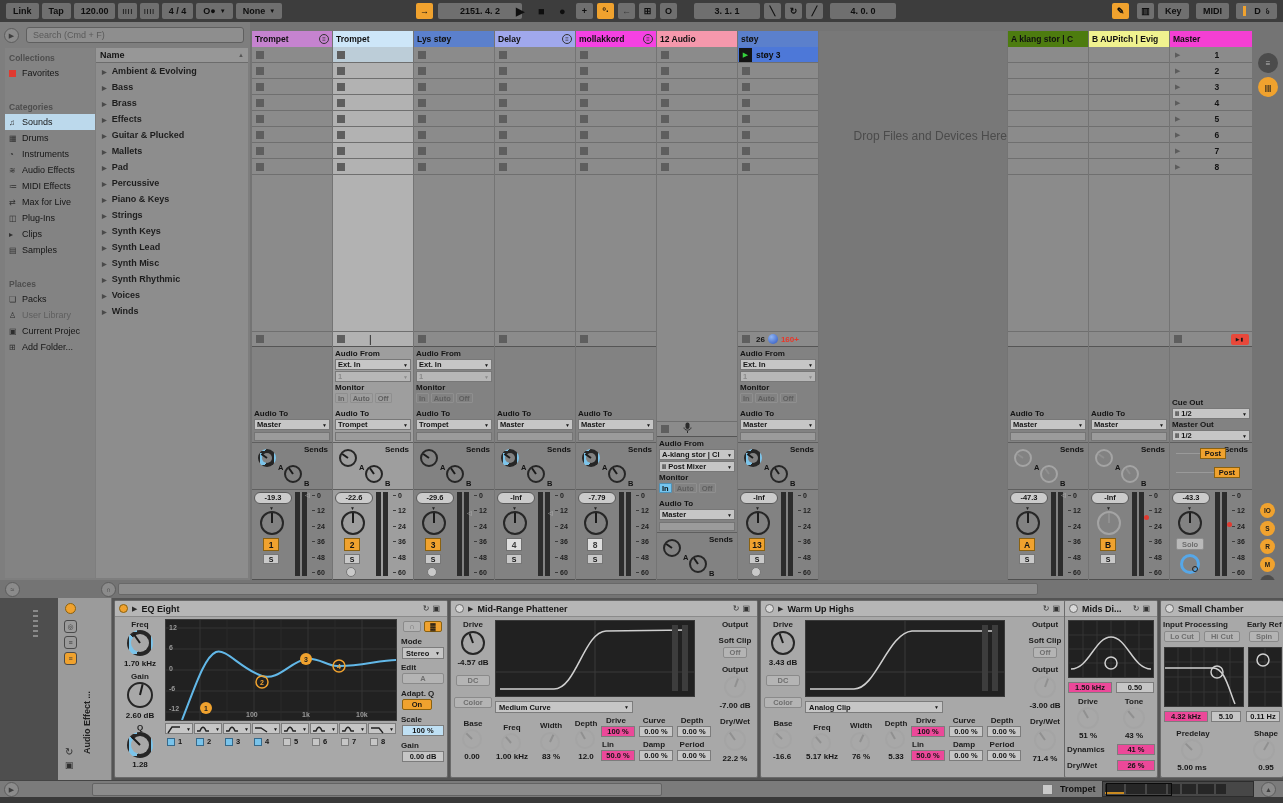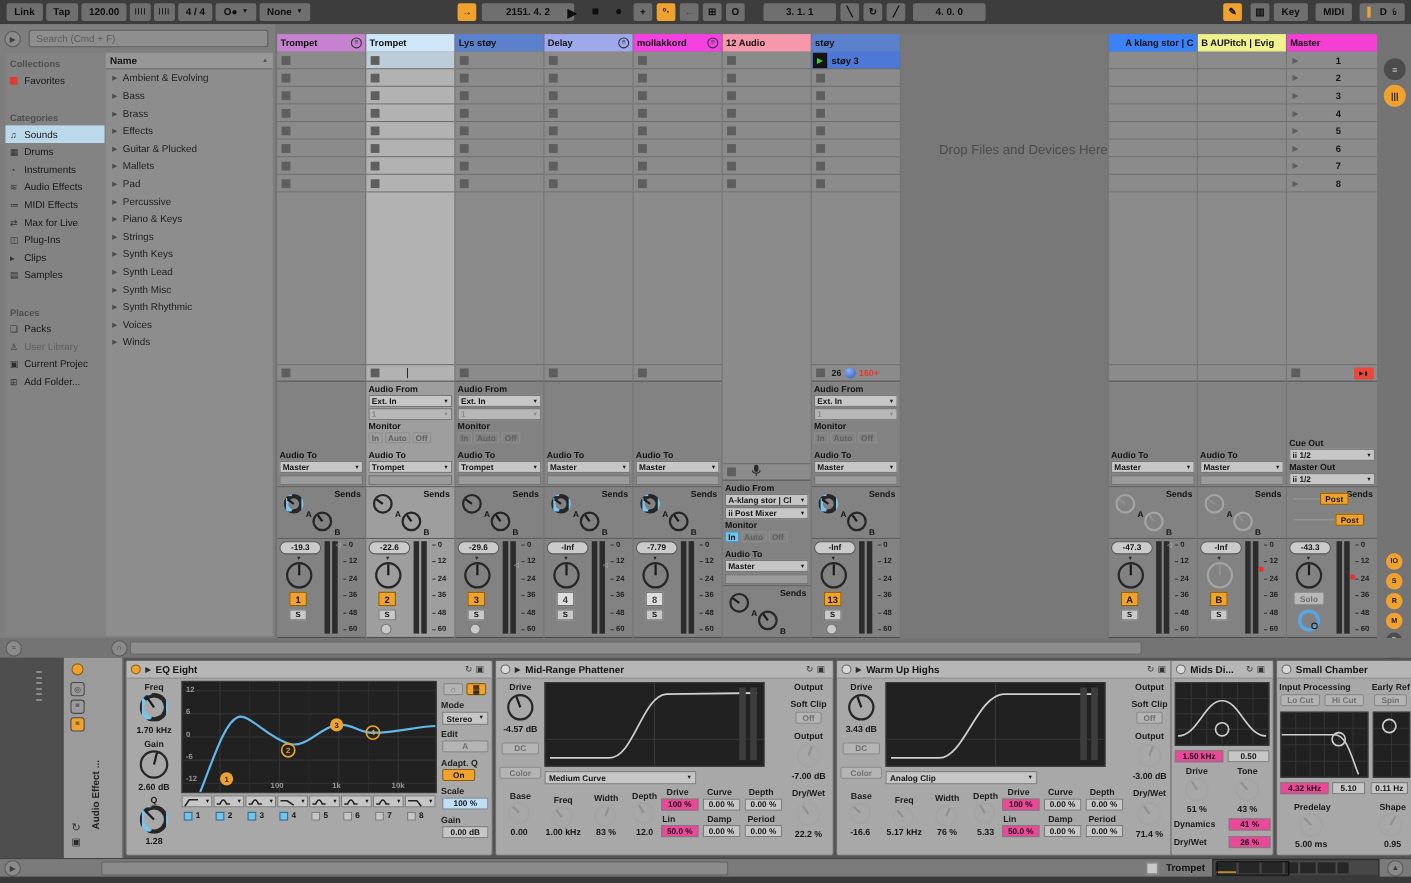--- a/index.html
+++ b/index.html
@@ -22,21 +22,21 @@
   #b-rail{position:absolute;left:5px;top:26px;width:90px;bottom:2px;background:#838383;}
   #b-list{position:absolute;left:96px;top:26px;right:2px;bottom:2px;background:#8d8d8d;}
   .b-sec{font-weight:bold;color:#4e4e4e;font-size:8.5px;padding:5px 4px 2px 4px;}
   .b-item{display:flex;align-items:center;height:16px;padding-left:4px;color:#161616;font-size:9px;white-space:nowrap;}
   .b-item .ic{width:13px;font-size:8px;color:#2e2e2e;}
   .b-item.sel{background:#bcd9ec;}
   .b-item.dim{color:#5f5f5f;}
   .fav-sq{width:7px;height:7px;background:#e03a30;margin-right:6px;}
   #nm-hdr{height:15px;background:#979797;border-bottom:1px solid #6c6c6c;display:flex;align-items:center;padding:0 4px;font-weight:bold;}
   #nm-hdr .tri{margin-left:auto;font-size:6px;color:#555;}
-  .l-item{display:flex;align-items:center;height:16px;padding-left:6px;font-weight:normal;color:#1d1d1d;}
+  .l-item{display:flex;align-items:center;height:16px;padding-left:6px;font-weight:bold;color:#1d1d1d;}
   .l-item .tri{font-size:6px;color:#4a4a4a;margin-right:5px;}
   
   #session{position:absolute;left:250px;top:22px;width:1033px;height:558px;background:#747474;}
   .cols{position:absolute;left:2px;top:9px;display:flex;gap:1px;}
   .col{width:80px;height:549px;display:flex;flex-direction:column;--cell:#8b8b8b;--panel:#828282;}
   .col.sel{--cell:#b2b2b2;--panel:#9e9e9e;}
   .hdr{height:16px;background:var(--tc,#999);display:flex;align-items:center;padding:0 3px;font-weight:bold;font-size:8.5px;color:#101010;overflow:hidden;white-space:nowrap;}
   .hicon{margin-left:auto;width:10px;height:10px;border:1px solid #333;border-radius:50%;font-size:6px;line-height:8px;text-align:center;color:#333;flex:none;}
   .slot{height:16px;background:var(--cell);border-bottom:1px solid #6f6f6f;display:flex;align-items:center;}
   .col.sel .slot.first{background:#bccdd8;}
@@ -984,21 +984,21 @@
     </div>
     </div>
 
   <div id="dropzone">
     <div id="drophint">Drop Files and Devices Here</div>
   </div>
 
   <div class="rets">
 
   <div class="col" style="--tc: #d0912c;">
-      <div class="hdr" style="background: #3b82f6; justify-content: flex-end;">
+      <div class="hdr" style="background: #4d7c0f;">
         <span>A klang stor | C</span>
       </div>
       <div class="slot"></div>
         <div class="slot"></div>
       <div class="slot"></div>
         <div class="slot"></div>
       <div class="slot"></div>
         <div class="slot"></div>
       <div class="slot"></div>
         <div class="slot"></div>

